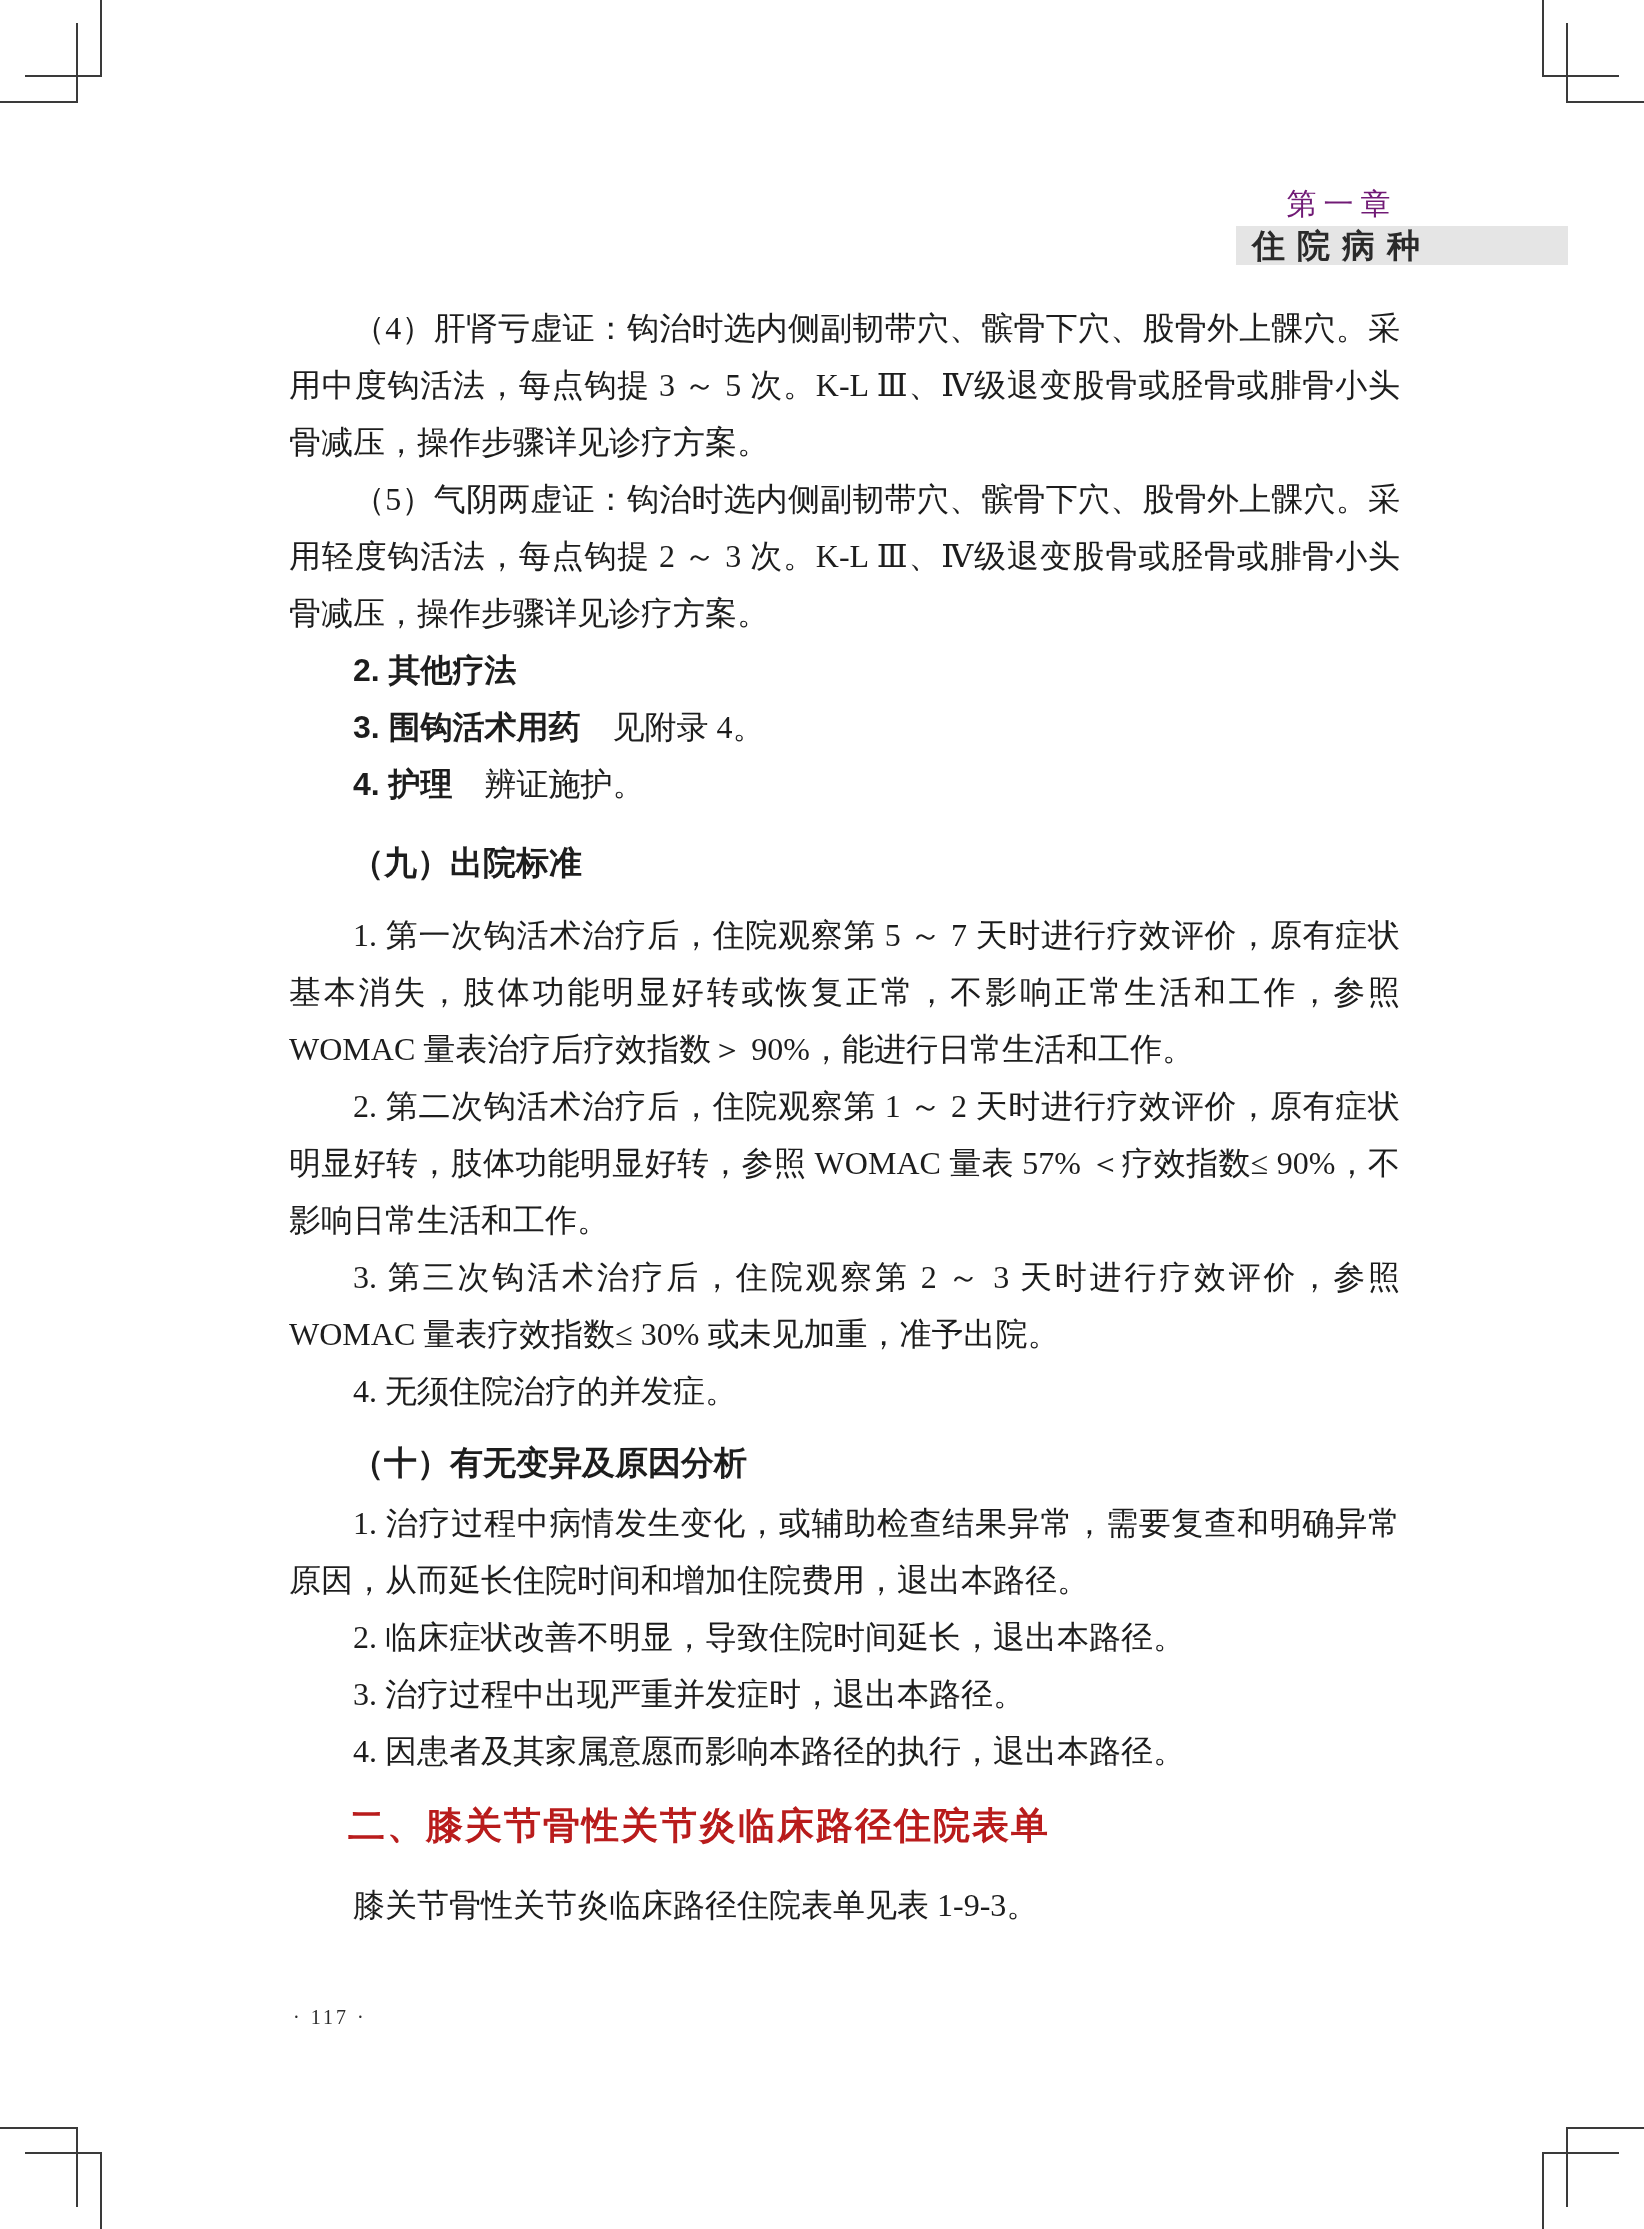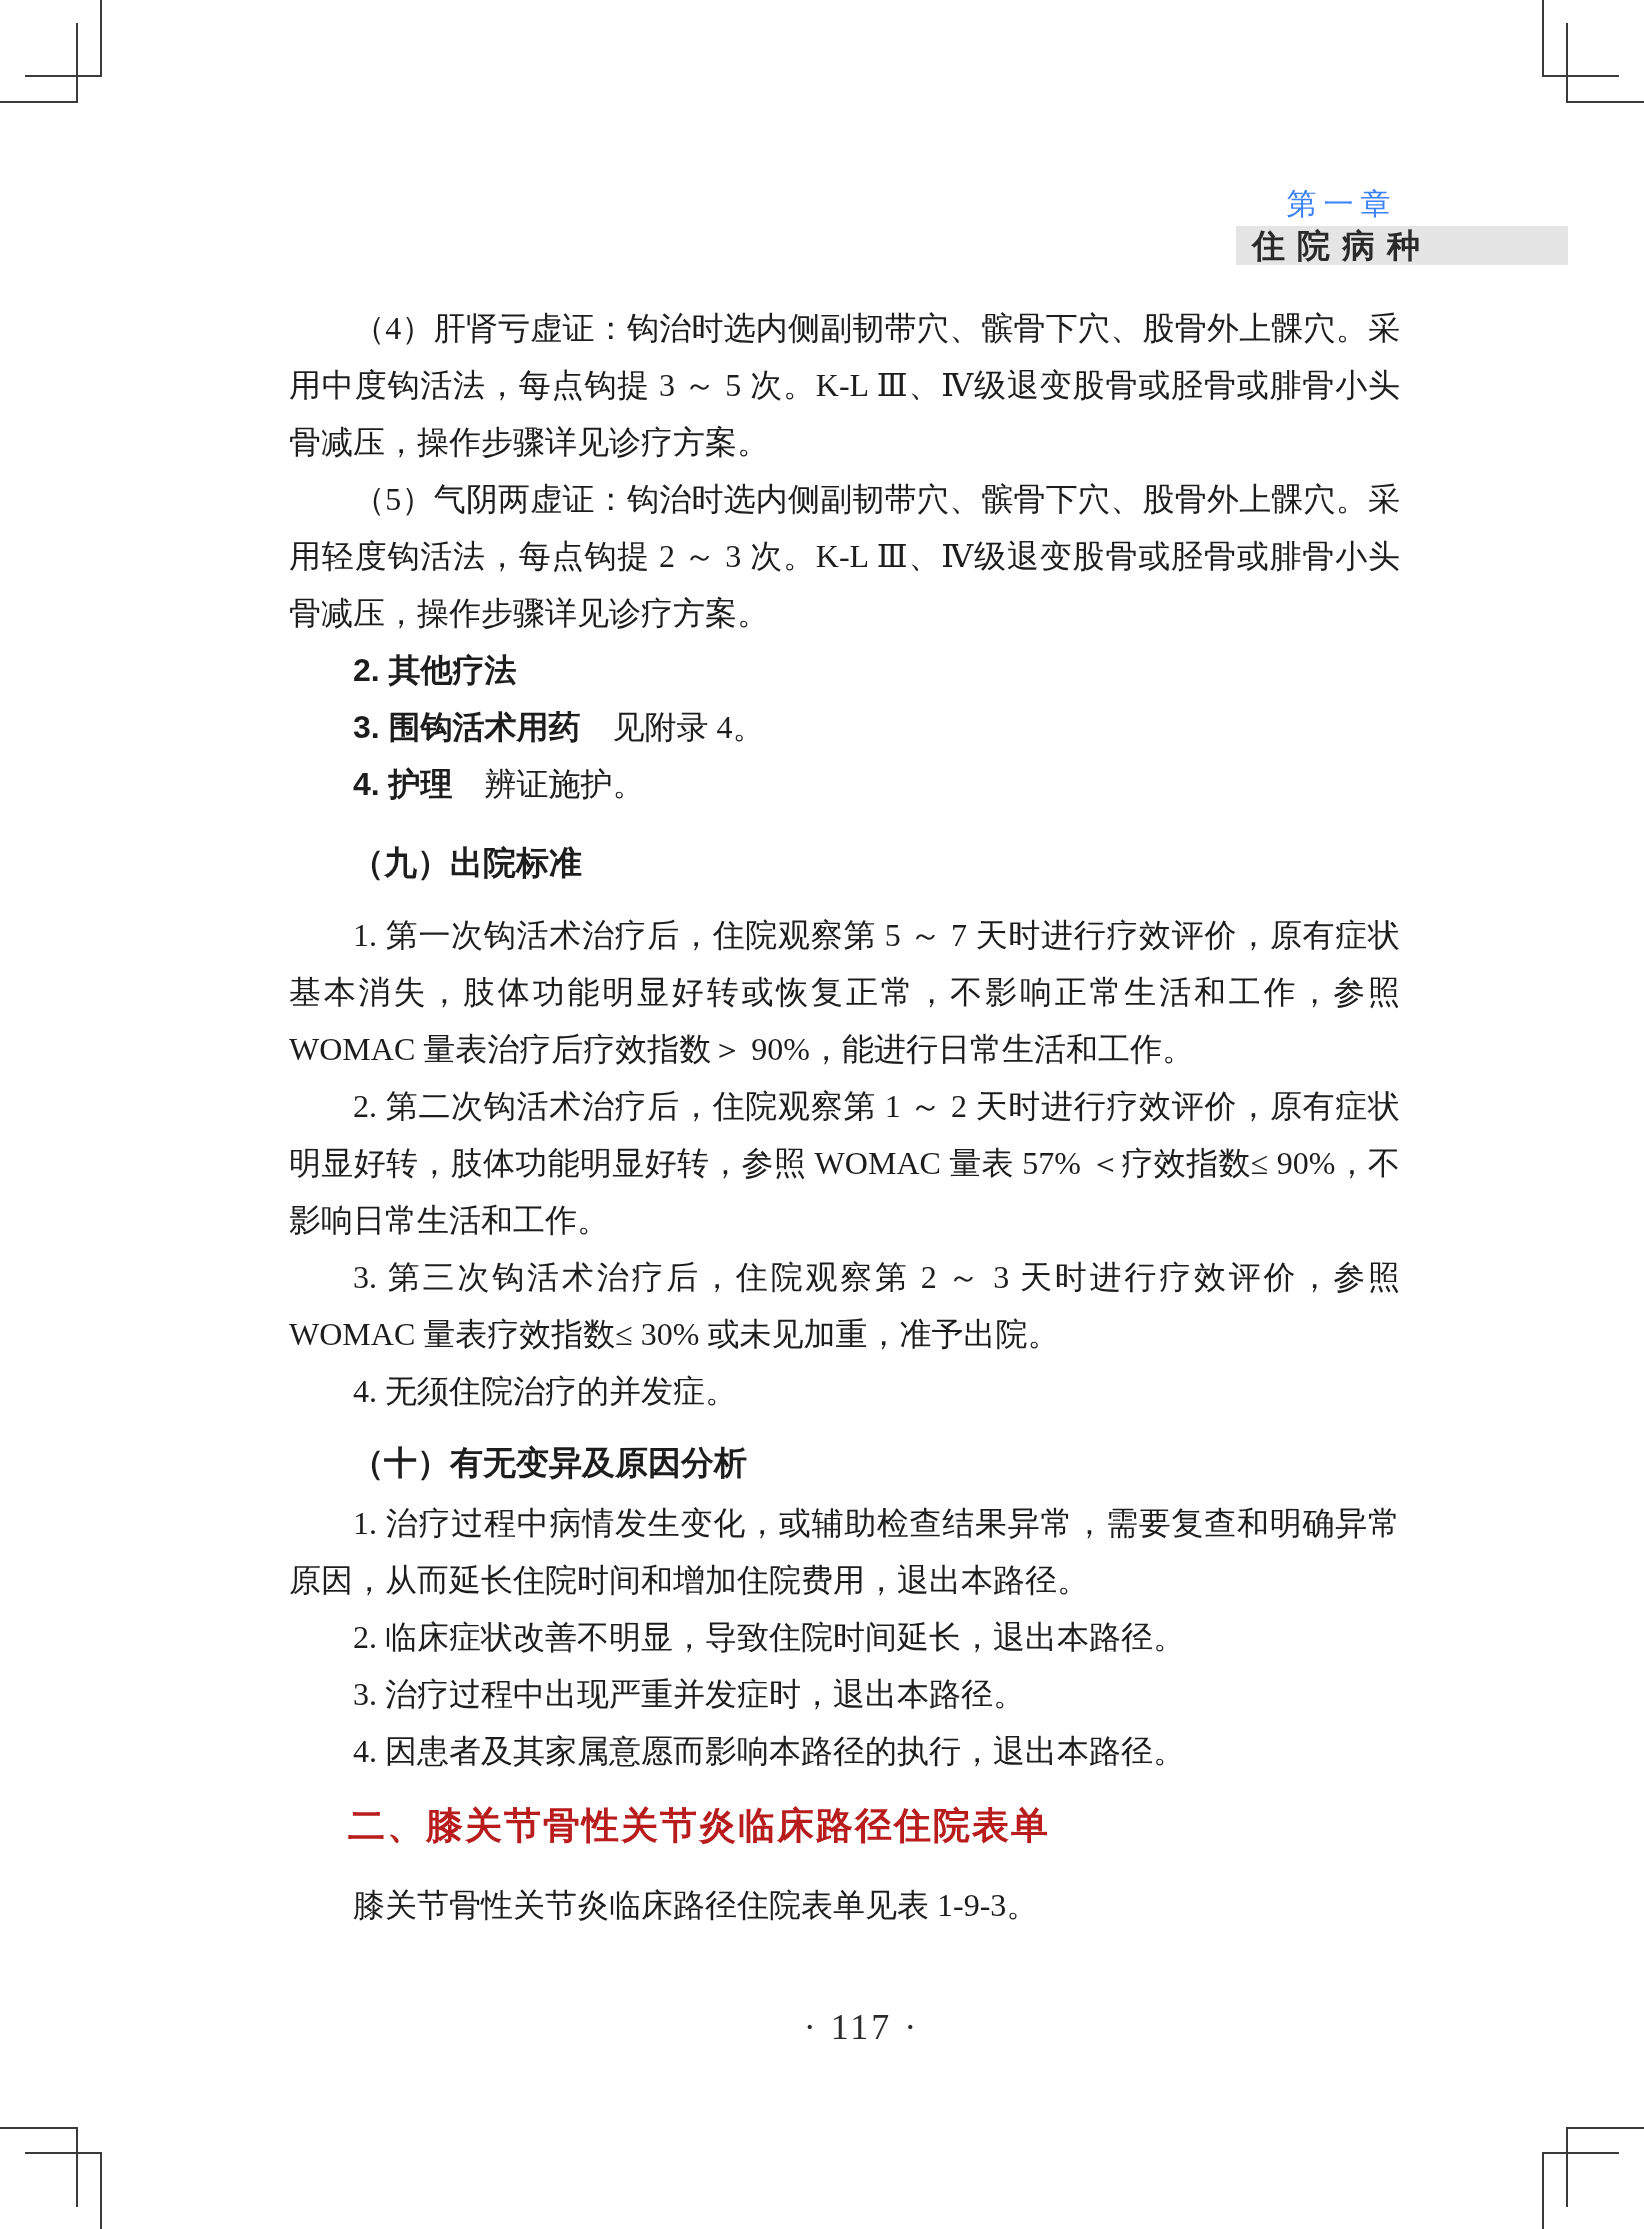--- a/index.html
+++ b/index.html
@@ -11,21 +11,21 @@
     color:#1d1d1d;
     font-family:"Liberation Serif","DejaVu Serif",serif;
     overflow:hidden;
   }
   
   .cm{position:absolute;background:#3a3a3a;}
   
   .chapter{
     position:absolute;top:184px;left:1243px;width:198px;
     text-align:center;font-size:30px;letter-spacing:7px;
-    font-family:"Liberation Serif","DejaVu Serif",serif;color:#3b82f6;
+    font-family:"Liberation Serif","DejaVu Serif",serif;color:#701a75;
   }
   .section-bar{
     position:absolute;top:226px;left:1236px;width:332px;height:39px;
     background:#e5e5e5;box-sizing:border-box;padding-left:16px;
     font-family:"Liberation Sans","DejaVu Sans",sans-serif;
     font-weight:bold;font-size:33px;line-height:39px;letter-spacing:12px;
     color:#2a2a2a;
   }
   
   .content{
@@ -46,22 +46,22 @@
     font-family:"Liberation Serif","DejaVu Serif",serif;
   }
   .h-section.second{margin:20px 0 8px;}
   .h-big{
     margin:18px 0 24px;font-size:37px;line-height:55px;
     font-weight:bold;text-indent:59px;letter-spacing:2px;
     font-family:"Liberation Sans","DejaVu Sans",sans-serif;
     color:#b91c1c;
   }
   .page-number{
-    position:absolute;top:2006px;left:306px;width:1111px;
-    text-align:center;font-size:36px;letter-spacing:3px;color:#2b2b2b;
+    position:absolute;top:2006px;left:293px;width:1111px;
+    text-align:left;font-size:20px;letter-spacing:3px;color:#2b2b2b;
     font-family:"Liberation Serif","DejaVu Serif",serif;
   }
 </style>
 </head>
 <body>
 
 <div class="page">
 
   <div>
 

